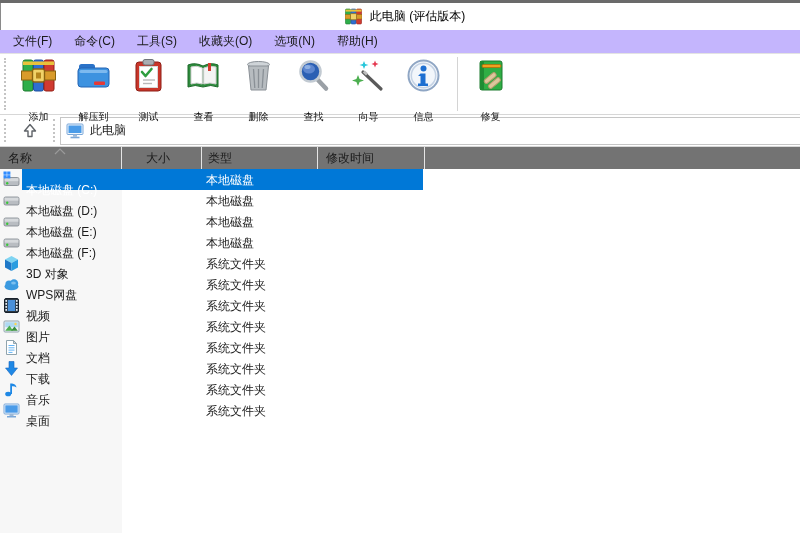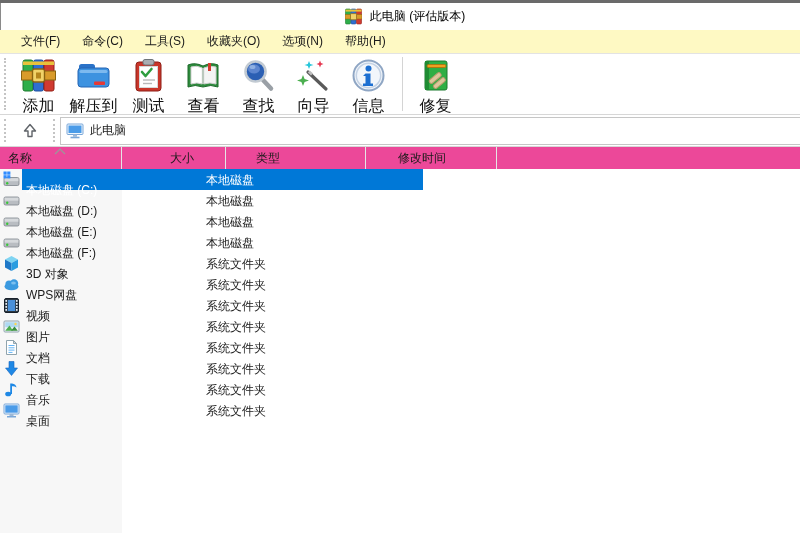--- a/index.html
+++ b/index.html
@@ -9,39 +9,39 @@
 
   
   .top-strip { height:3px; background:#6a6a6a; }
 
   
   .titlebar { height:27px; display:flex; align-items:center; padding-left:9px; border-left:1px solid #8a8a8a; background:#fff;justify-content:center; }
   .titlebar .app-ico { width:17px; height:17px; margin-right:8px; flex:0 0 auto; }
   .titlebar .title { font-size:12px; color:#000; }
 
   
-  .menubar { height:23px; display:flex; align-items:center; padding-left:10px; background:#fef9c3; }
+  .menubar { height:23px; display:flex; align-items:center; padding-left:2px; background:#c4b5fd; }
   .menubar .mitem { padding:3px 11px; cursor:default; }
 
   
   .toolbar { height:62px; border-top:1px solid #e3e3e3; border-bottom:1px solid #d7d7d7; display:flex; align-items:flex-start; padding-left:2px; background:#fff; position:relative; }
   .gripper { width:5px; align-self:stretch; margin:4px 2px; border-left:2px dotted #c4c4c4; }
   .tbtn { width:55px; padding-top:3px; display:flex; flex-direction:column; align-items:center; cursor:default; }
   .tbtn .tico { width:37px; height:37px; }
-  .tbtn .tlabel { margin-top:2px; font-size:16px; color:#111; white-space:nowrap; }
+  .tbtn .tlabel { margin-top:16px; font-size:10px; color:#111; white-space:nowrap; }
   .tsep { width:1px; background:#d4d4d4; align-self:stretch; margin:3px 5px 3px 6px; }
 
   
   .addressbar { height:32px; display:flex; align-items:center; border-bottom:1px solid #d7d7d7; padding:0 0 0 2px; background:#fff; }
   .upbtn { width:30px; height:24px; display:flex; align-items:center; justify-content:center; margin:0 6px 0 4px; background:#fff; border:none; cursor:default; }
   .combobox { flex:1; height:28px; border:1px solid #c6c6c6; border-right:none; display:flex; align-items:center; padding-left:5px; background:#fff; }
   .combobox .cico { width:18px; height:16px; margin-right:6px; }
 
   
-  .listheader { height:22px; display:flex; align-items:center; position:relative; background:#ec4899;gap:24px; }
+  .listheader { height:22px; display:flex; align-items:center; position:relative; background:#737373; }
   .hcell { height:100%; display:flex; align-items:center; border-right:1px solid #e5e5e5; color:#1b1b1b; cursor:default; }
   .h-name { width:122px; padding-left:8px; position:relative; }
   .h-size { width:80px; justify-content:center; padding-right:7px;font-family:Liberation Serif, serif; }
   .h-type { width:116px; padding-left:6px; }
   .h-mod  { width:107px; padding-left:8px; }
   .h-fill { flex:1; border-right:none; }
   .sortcaret { position:absolute; left:54px; top:1px; width:12px; height:7px; }
 
   
   .listbody { position:relative; height:364px; background:#fff; }
@@ -122,20 +122,30 @@
     <div class="tbtn">
       <svg class="tico" viewBox="0 0 37 37">
         <path d="M3 8 Q10 5 18 9 Q26 5 33 8 L33 30 Q26 27 18 30 Q10 27 3 30 Z" fill="#2e8b3d" stroke="#1d6a2b"></path>
         <path d="M6 10 Q12 8 17.3 11 L17.3 27 Q12 25 6 27 Z" fill="#ffffff" stroke="#cfcfcf"></path>
         <path d="M31 10 Q25 8 18.7 11 L18.7 27 Q25 25 31 27 Z" fill="#f4f4f4" stroke="#cfcfcf"></path>
         <rect x="23" y="6" width="3" height="8" fill="#d23a2e"></rect>
       </svg>
       <span class="tlabel">查看</span>
     </div>
 
+    <div class="tbtn">
+      <svg class="tico" viewBox="0 0 37 37">
+        <ellipse cx="18.5" cy="7.5" rx="11" ry="3" fill="#cfd4d8" stroke="#8a9096"></ellipse>
+        <path d="M8.5 9 L11 33 L26 33 L28.5 9 Z" fill="#b7bcc0" stroke="#8a9096"></path>
+        <line x1="13.5" y1="12" x2="14.8" y2="31" stroke="#8a9096" stroke-width="1.3"></line>
+        <line x1="18.5" y1="12" x2="18.5" y2="31" stroke="#8a9096" stroke-width="1.3"></line>
+        <line x1="23.5" y1="12" x2="22.2" y2="31" stroke="#8a9096" stroke-width="1.3"></line>
+      </svg>
+      <span class="tlabel">删除</span>
+    </div>
 
     <div class="tbtn">
       <svg class="tico" viewBox="0 0 37 37">
         <line x1="23" y1="23" x2="31" y2="31.5" stroke="#9aa0a6" stroke-width="4.5" stroke-linecap="round"></line>
         <circle cx="15.5" cy="14.5" r="10" fill="#2b5fb3" stroke="#c2cad2" stroke-width="2.6"></circle>
         <ellipse cx="14" cy="12" rx="6" ry="4.5" fill="#5d86cf"></ellipse>
         <ellipse cx="12.5" cy="10" rx="3" ry="2" fill="#8fb0e2"></ellipse>
       </svg>
       <span class="tlabel">查找</span>
     </div>

